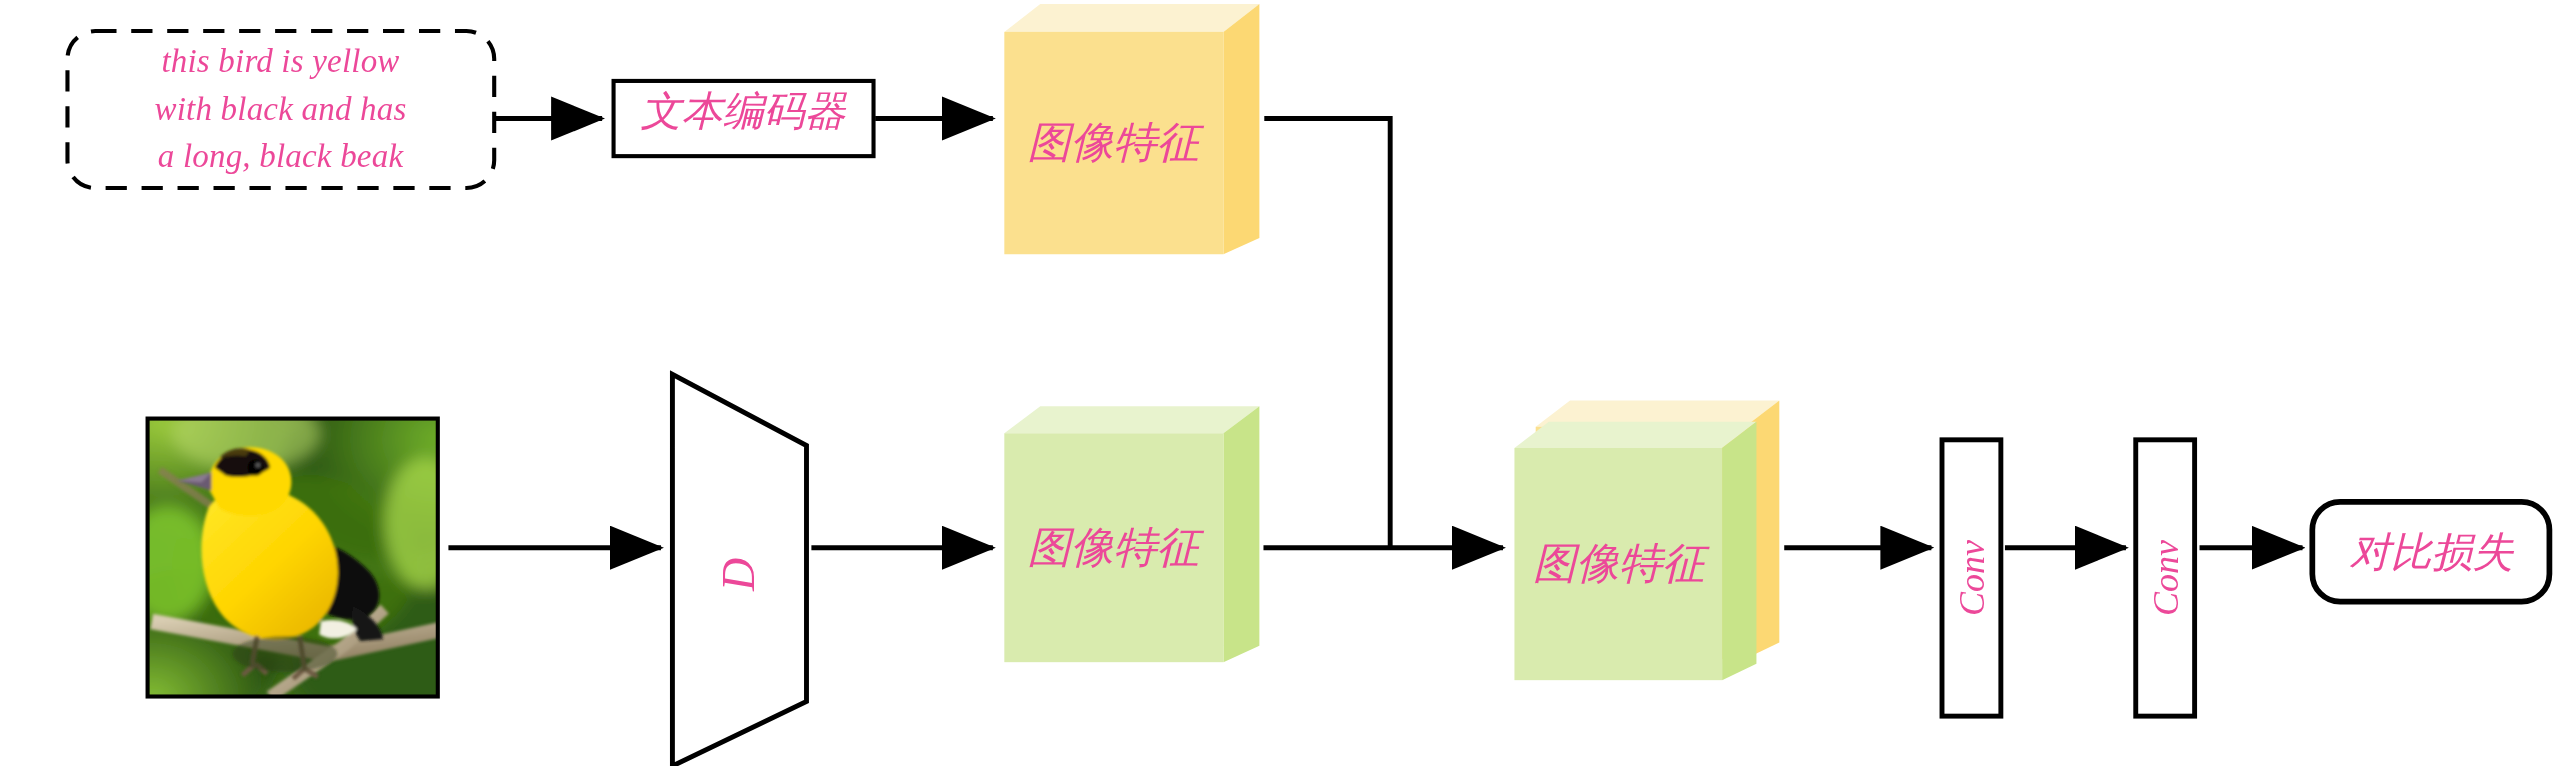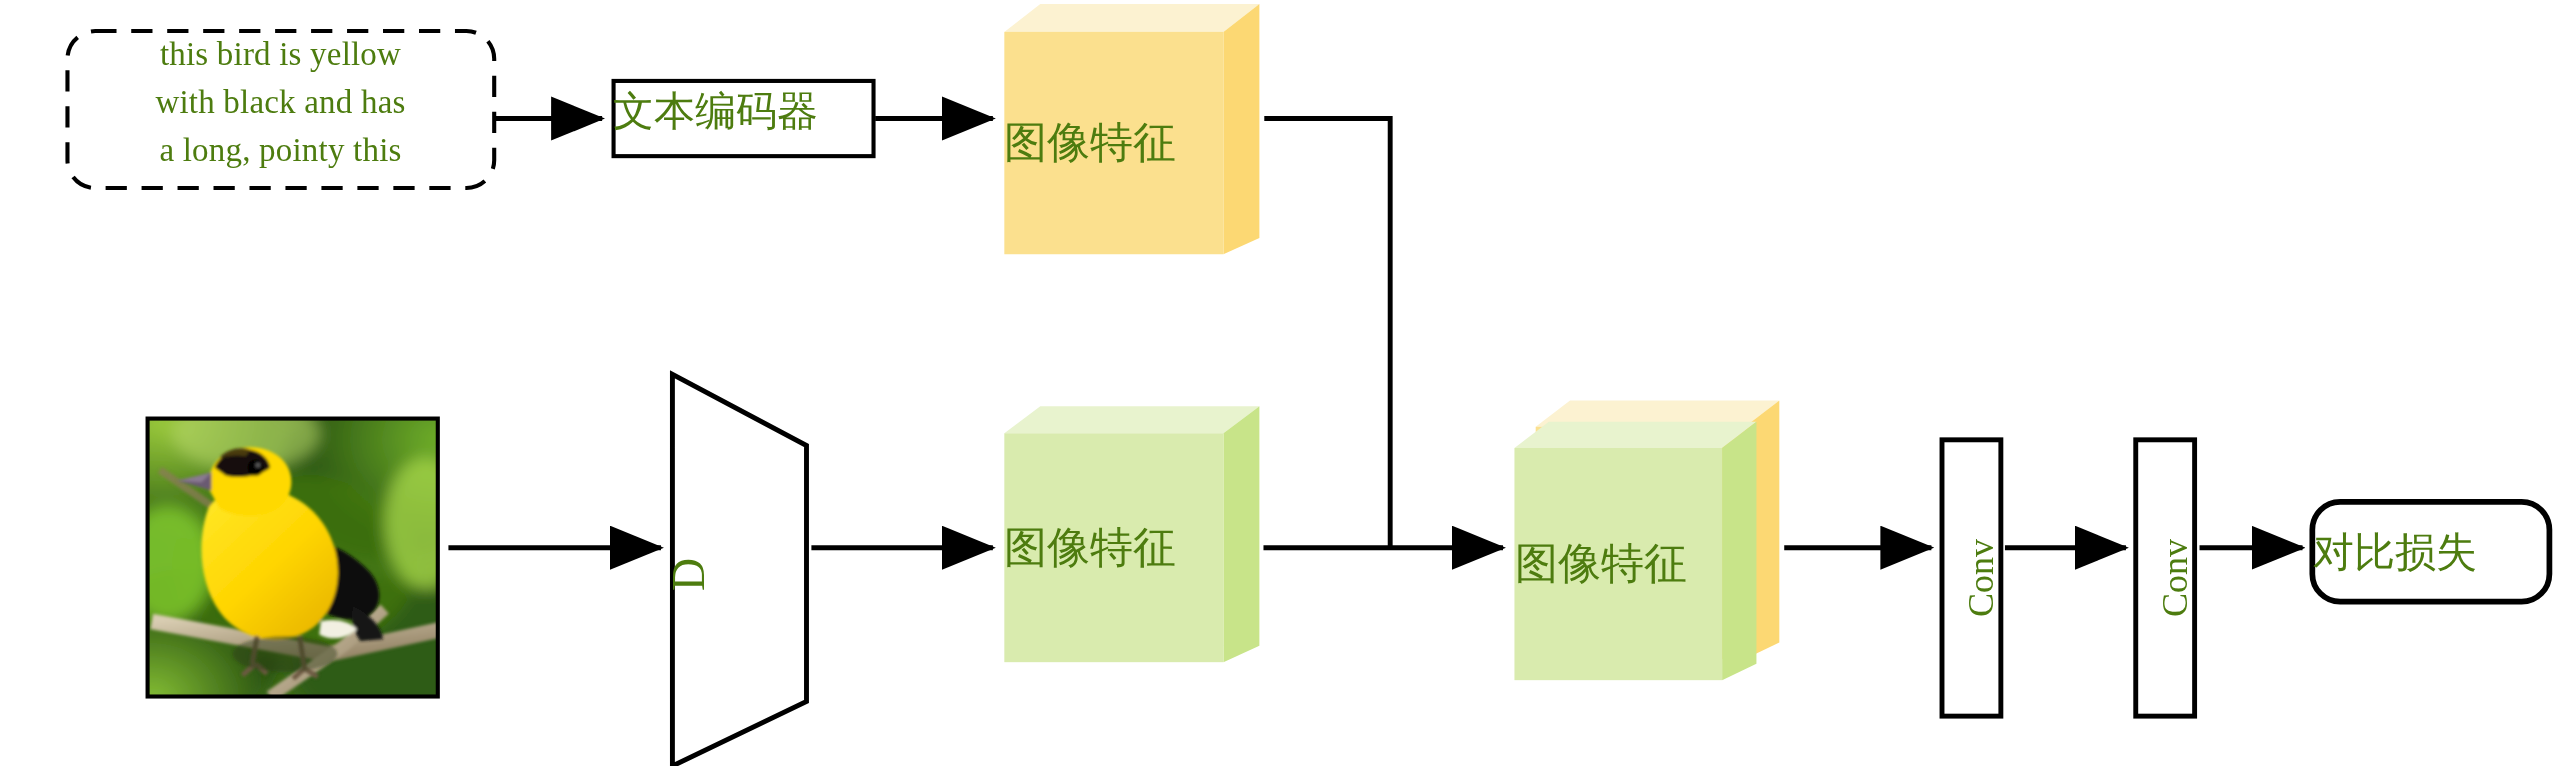--- a/index.html
+++ b/index.html
@@ -21,24 +21,25 @@
     position: absolute;
     top: 0;
     left: 0;
     width: 2576px;
     height: 766px;
   }
   .txt {
     position: absolute;
     display: flex;
     align-items: center;
-    justify-content: flex-start;
-    color: #4d7c0f;
+    justify-content: center;
+    color: #ec4899;
     white-space: pre;
     pointer-events: none;
+    font-style: italic;
   }
   .prompt-text {
     font-family: "Liberation Serif", "DejaVu Serif", serif;
     font-size: 33px;
     line-height: 1.45;
     text-align: center;
     letter-spacing: 0.2px;
   }
   .cjk {
     font-family: "DejaVu Sans", "Liberation Sans", sans-serif;
@@ -204,21 +205,21 @@
       <line x1="2452" y1="670" x2="2600" y2="670" marker-end="url(#ah)"></line>
       <line x1="2690" y1="670" x2="2816" y2="670" marker-end="url(#ah)"></line>
 
       <polyline points="1546,145 1700,145 1700,670"></polyline>
     </g>
   </svg>
 
   <div class="txt prompt-text" style="left:67px; top:31px; width:427px; height:157px; flex-direction:column;">
     <span>this bird is yellow</span>
     <span>with black and has</span>
-    <span>a long, pointy this</span>
+    <span>a long, black beak</span>
   </div>
 
   <div class="txt cjk" style="left:613px; top:74px; width:260px; height:75px; font-size:41px;">文本编码器</div>
 
   <div class="txt cjk" style="left:1004px; top:32px; width:219px; height:222px; font-size:43px;">图像特征</div>
 
   <div class="txt" style="left:672px; top:446px; width:134px; height:256px; font-size:46px;">
     <span class="rot90">D</span>
   </div>
 

